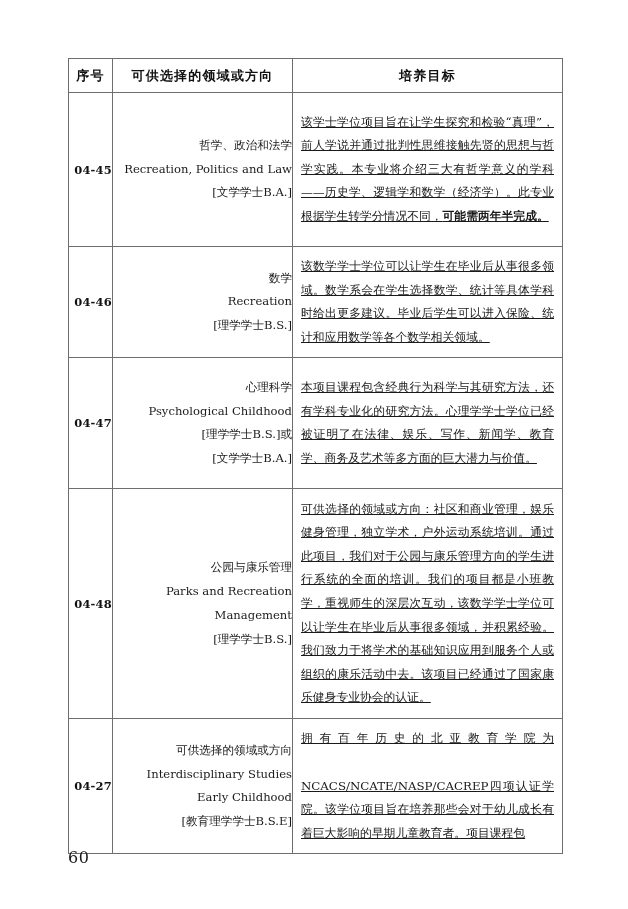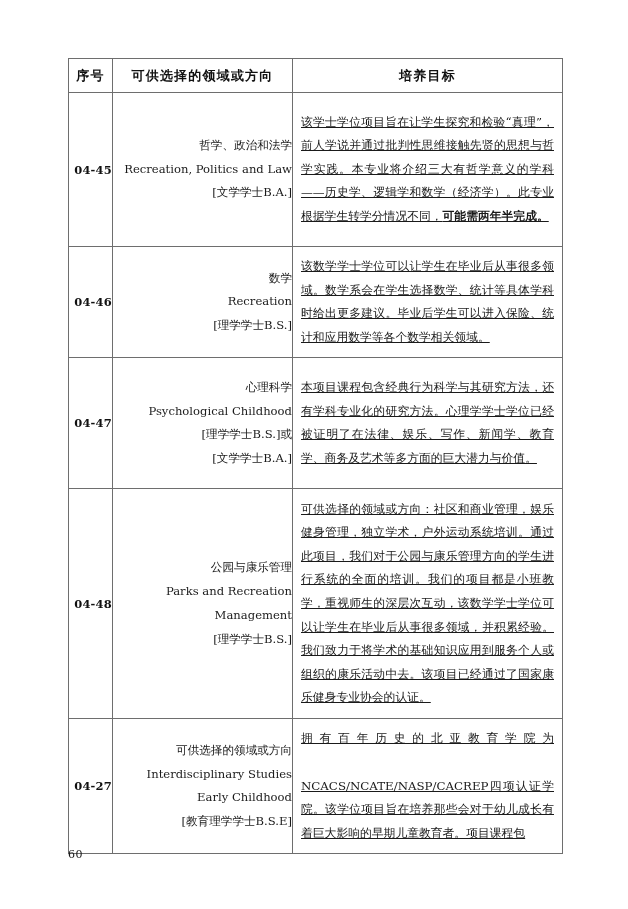--- a/index.html
+++ b/index.html
@@ -103,21 +103,21 @@
     content: "";
     display: inline-block;
     width: 100%;
   }
 
   
   .page-number {
     position: absolute;
     left: 68px;
     top: 848px;
-    font-size: 11px;
+    font-size: 16px;
     color: #1a1a1a;
     letter-spacing: .5px;
   }
 </style>
 </head>
 <body>
 
 <div class="page">
 
   <table class="programs-table">

